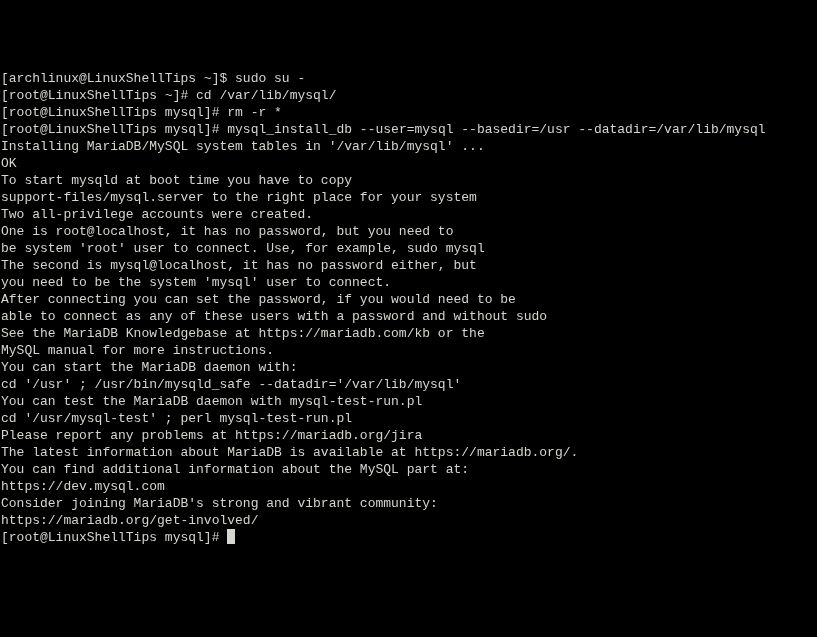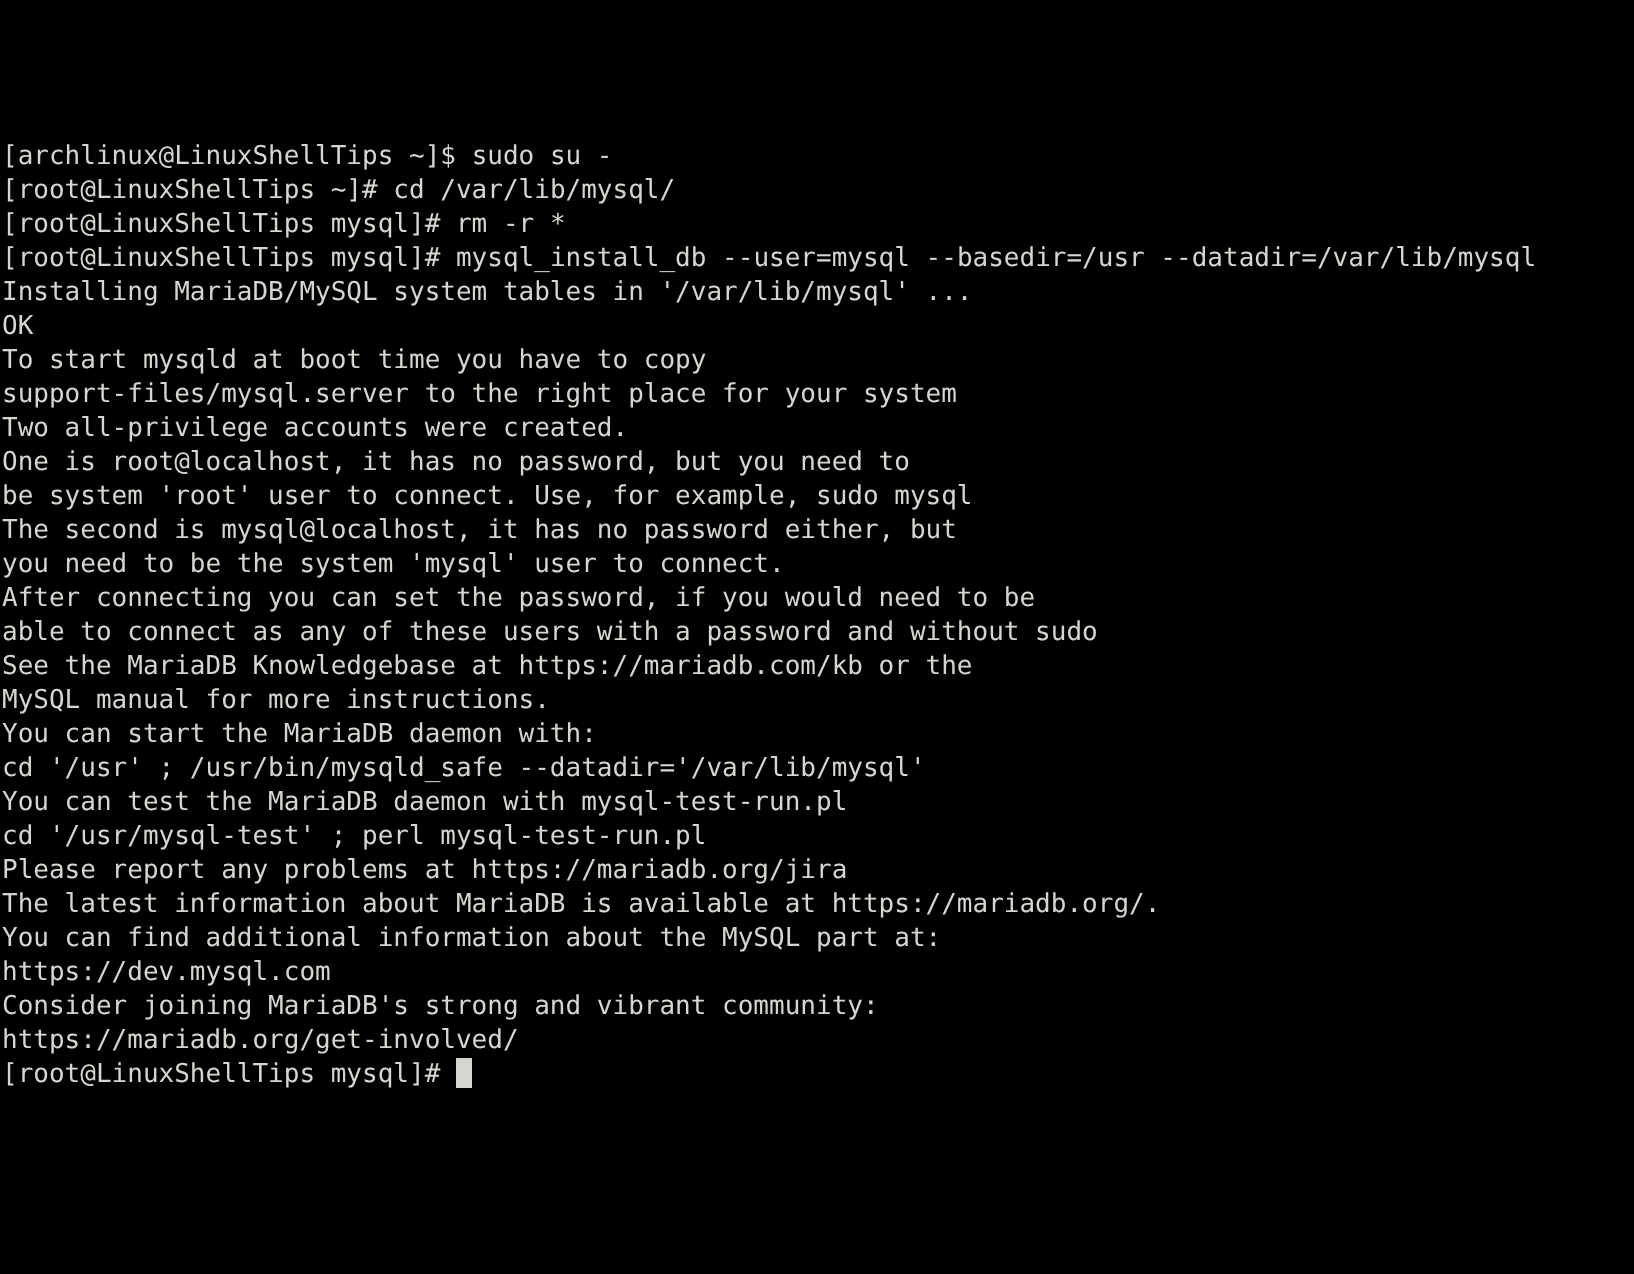--- a/index.html
+++ b/index.html
@@ -1,18 +1,19 @@
 <!DOCTYPE html>
 <html><head>
   <meta charset="utf-8">
   <style>
     * {
       margin: 0;
       padding: 0;
       box-sizing: border-box;
+      font-family: Liberation Mono, monospace;
     }
     body {
       background: #000000;
       width: 817px;
       height: 637px;
       font-family: 'DejaVu Sans Mono', 'Liberation Mono', 'Consolas', monospace;
       font-size: 13px;
       line-height: 17px;
       color: #d3d7cf;
       padding: 2px 1px;

